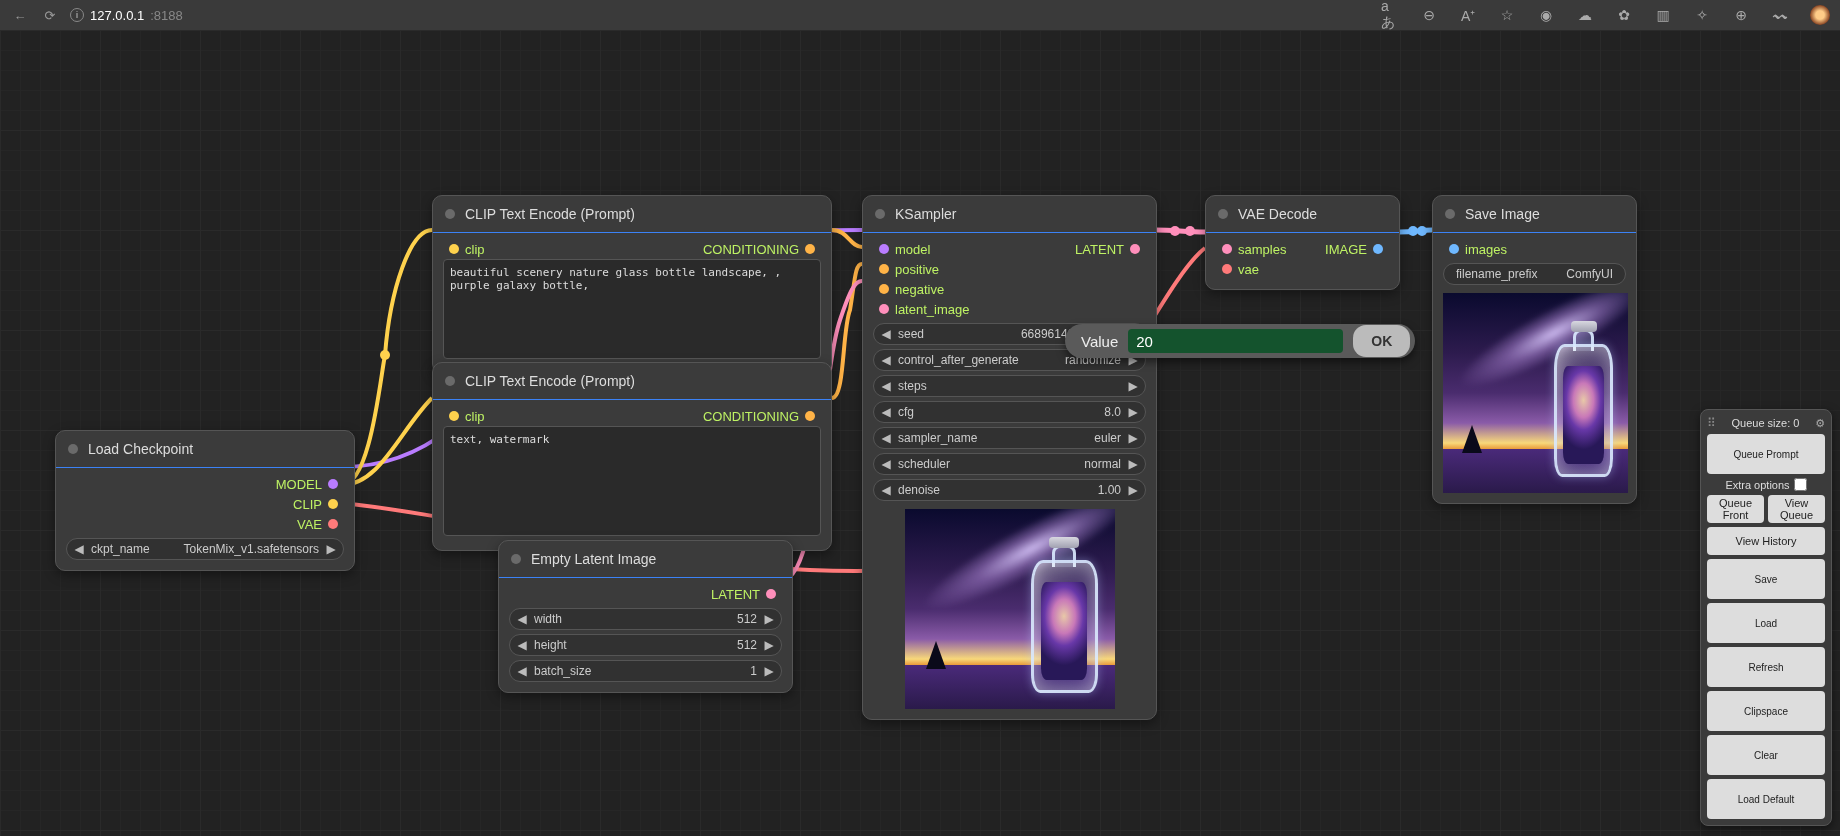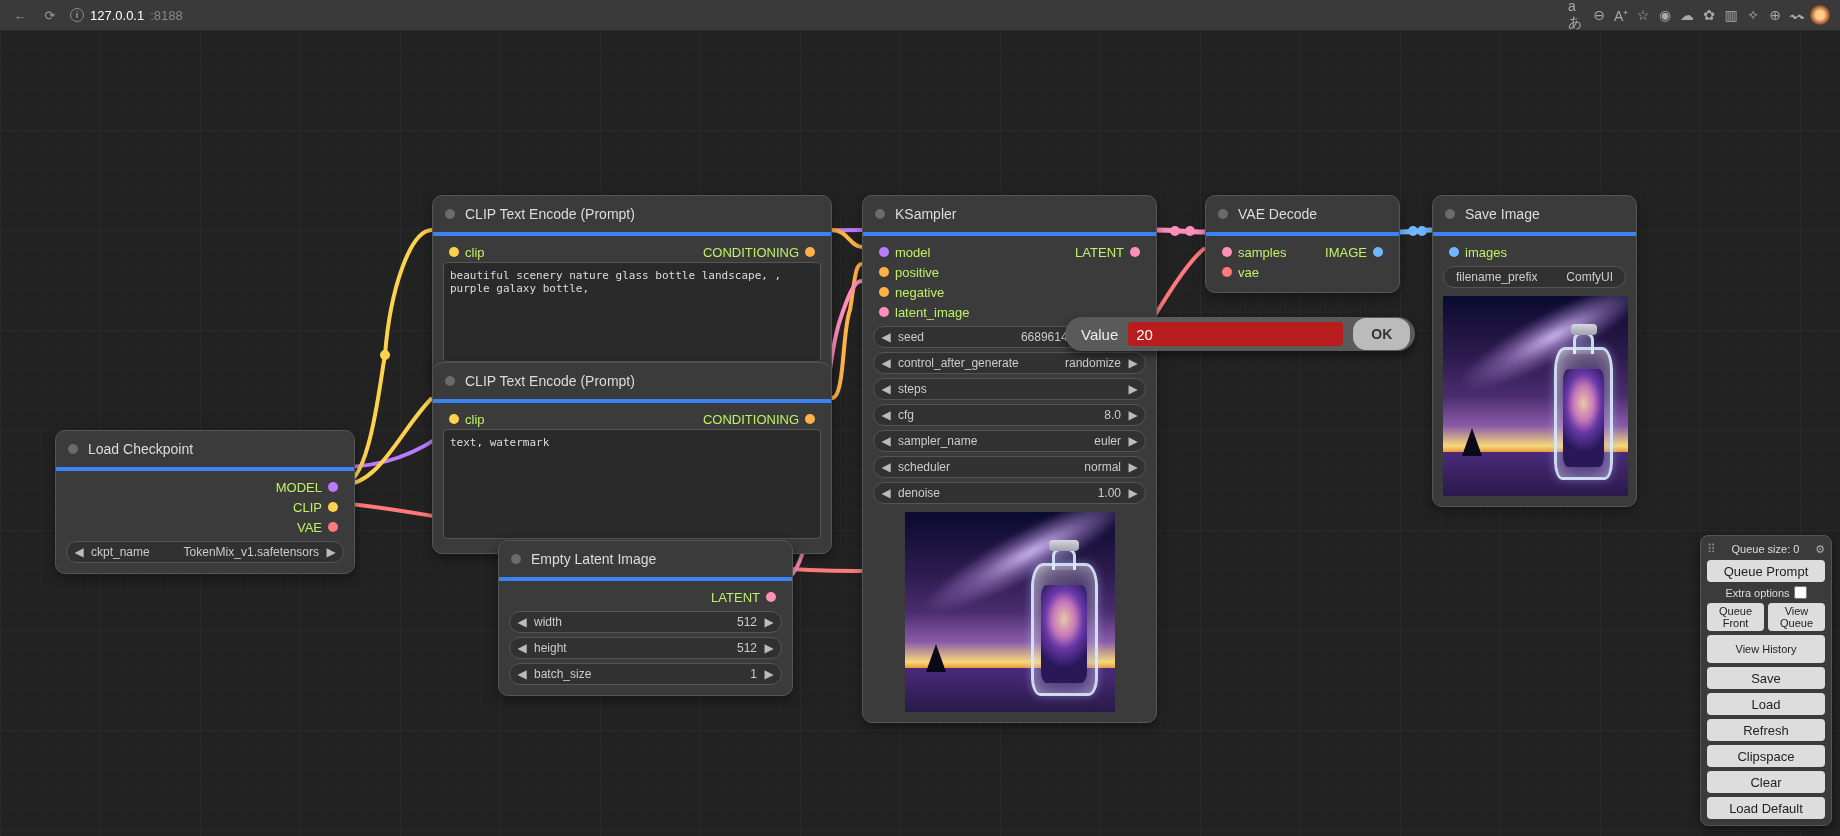--- a/index.html
+++ b/index.html
@@ -2,35 +2,35 @@
 <html><head>
 <meta charset="utf-8">
 <style>
   * { box-sizing: border-box; margin: 0; padding: 0; }
   html, body { width: 1840px; height: 836px; overflow: hidden; font-family: Arial, sans-serif; background: #222; color: #bbb; }
   
   .browser-bar { height: 30px; background: #3a3a3a; display: flex; align-items: center; padding: 0 10px; gap: 10px; font-size: 13px; color: #ccc; }
   .browser-bar .nav-icon { width: 20px; height: 20px; display: flex; align-items: center; justify-content: center; color: #999; cursor: pointer; }
   .url-bar { flex: 0 0 auto; display: flex; align-items: center; gap: 6px; }
   .url-bar .info-icon { border: 1px solid #888; border-radius: 50%; width: 14px; height: 14px; display: flex; align-items: center; justify-content: center; font-size: 9px; }
-  .browser-right { margin-left: auto; display: flex; gap: 4px; align-items: center; }
+  .browser-right { margin-left: auto; display: flex; gap: 21px; align-items: center; }
   .browser-right .bicon { width: 18px; height: 18px; color: #aaa; display:flex; align-items:center; justify-content:center; font-size:14px;}
   .avatar { width: 20px; height: 20px; border-radius: 50%; background: radial-gradient(circle, #ffcc88 30%, #884422 70%); }
 
   
   .canvas-wrap { position: absolute; top: 30px; left: 0; right: 0; bottom: 0; background: #222; overflow: hidden; }
   .grid { position: absolute; inset: 0;
     background-image: linear-gradient(#2a2a2a 1px, transparent 1px), linear-gradient(90deg, #2a2a2a 1px, transparent 1px),
                       linear-gradient(#262626 1px, transparent 1px), linear-gradient(90deg, #262626 1px, transparent 1px);
     background-size: 100px 100px, 100px 100px, 20px 20px, 20px 20px;
   }
   svg.wires { position: absolute; inset: 0; width: 100%; height: 100%; pointer-events: none; }
 
   .node { position: absolute; background: #3b3b3b; border: 1px solid #555; border-radius: 10px; box-shadow: 0 4px 12px rgba(0,0,0,.4); }
-  .node-header { height: 28px; display: flex; align-items: center; padding: 18px 12px; border-bottom: 4px solid #3b82f6; color: #ddd; font-size: 14px; border-radius: 10px 10px 0 0; }
+  .node-header { height: 28px; display: flex; align-items: center; padding: 18px 12px; border-bottom: 1px solid #3b82f6; color: #ddd; font-size: 14px; border-radius: 10px 10px 0 0; }
   .node-header .dot { width: 10px; height: 10px; border-radius: 50%; background: #6a6a6a; margin-right: 10px; }
   .node-body { padding: 6px 10px 10px 10px; position: relative; }
   .slot-row { display: flex; align-items: center; font-size: 13px; color: #bef264; height: 20px; }
   .slot-row.right { justify-content: flex-end; }
   .slot-row.between { justify-content: space-between; }
   .slot-circle { width: 10px; height: 10px; border-radius: 50%; margin: 0 6px; }
   .slot-circle.out { margin-left: 6px; }
   .slot-circle.in { margin-right: 6px; }
 
   
@@ -45,28 +45,28 @@
   .widget { display: flex; align-items: center; background: #313131; border: 1px solid #555; border-radius: 12px; height: 22px; font-size: 12px; margin-top: 4px; padding: 0 6px; color: #ccc; }
   .widget .arrow { width: 12px; text-align: center; color: #bbb; cursor: pointer; }
   .widget .wlabel { flex: 0 0 auto; margin: 0 6px; }
   .widget .wval { flex: 1; text-align: right; margin: 0 6px; }
   .textarea { background: #2a2a2a; border: 1px solid #555; border-radius: 4px; color: #ddd; font-family: monospace; font-size: 11px; padding: 6px; width: 100%; resize: none; }
 
   .preview-img { width: 210px; height: 200px; margin: 8px auto 0; background: #000; display: block; }
 
   
   .value-popup { position: absolute; height: 34px; background: #5a5a5a; border-radius: 17px; display: flex; align-items: center; padding: 0 6px 0 16px; box-shadow: 0 4px 8px rgba(0,0,0,.5); color: #eee; font-size: 15px; z-index: 50; }
-  .value-popup input { flex: 1; background: #b91c1c; border: none; outline: none; color: #fff; font-size: 15px; height: 24px; padding: 0 8px; margin: 0 10px; border-radius: 4px; }
+  .value-popup input { flex: 1; background: #14532d; border: none; outline: none; color: #fff; font-size: 15px; height: 24px; padding: 0 8px; margin: 0 10px; border-radius: 4px; }
   .value-popup .ok-btn { background: #bbb; color: #333; border-radius: 13px; height: 26px; padding: 16px 18px; display: flex; align-items: center; cursor: pointer; font-weight: bold; font-size: 14px; }
 
   
   .panel { position: absolute; right: 8px; bottom: 10px; width: 132px; background: #3b3b3b; border: 1px solid #555; border-radius: 8px; padding: 6px; font-size: 12px; color: #ddd; box-shadow: 0 3px 10px rgba(0,0,0,.5); }
   .panel .top-row { display: flex; align-items: center; justify-content: space-between; font-size: 11px; margin-bottom: 4px; }
   .panel .drag-handle { font-size: 12px; color: #888; cursor: move; }
-  .panel button { display: block; width: 100%; background: #ddd; color: #222; border: none; border-radius: 4px; height: 22px; font-size: 13px; margin-top: 4px; cursor: pointer; }
+  .panel button { display: block; width: 100%; background: #ddd; color: #222; border: none; border-radius: 4px; height: 40px; font-size: 10px; margin-top: 4px; cursor: pointer; }
   .panel .small-row { display: flex; gap: 4px; }
   .panel .small-row button { flex: 1; font-size: 11px; height: 28px; }
   .panel .extra { display: flex; align-items: center; justify-content: center; font-size: 11px; margin-top: 4px; gap: 4px; }
   .panel .gear { color: #aaa; cursor: pointer; }
 
   
   .galaxy-scene { position: relative; width: 100%; height: 100%; overflow: hidden; }
   .galaxy-sky { position: absolute; inset: 0; background: linear-gradient(to bottom, #0a0a2e 0%, #2d1b4e 30%, #4a2c6e 50%, #8a5ba8 65%, #f8d87a 75%, #e89a3a 78%, #5a3a7a 82%, #3a2a5a 100%); }
   .milky { position: absolute; top: -20%; left: -20%; width: 160%; height: 80%; background: radial-gradient(ellipse 60% 25% at 50% 50%, rgba(220,200,255,.9), rgba(180,140,220,.5) 30%, transparent 60%); transform: rotate(-28deg); filter: blur(2px); }
   .ground { position: absolute; bottom: 0; left: 0; right: 0; height: 22%; background: linear-gradient(to top, #2a1a4a, #4a2a7a); }
@@ -368,21 +368,21 @@
               <div class="bottle-cap"></div>
               <div class="bottle-body">
                 <div class="bottle-inner"></div>
               </div>
             </div>
         </div>
       </div>
     </div>
   </div>
 
-  <div class="value-popup" style="left:1065px; top:287px; width:350px;">
+  <div class="value-popup" style="left:1065px; top:294px; width:350px;">
     <span>Value</span>
     <input type="text" value="20" style="">
     <div class="ok-btn">OK</div>
   </div>
 
   <div class="panel">
     <div class="top-row">
       <span class="drag-handle">⠿</span>
       <span><span>Queue size: </span><span>0</span></span>
       <span class="gear">⚙</span>

